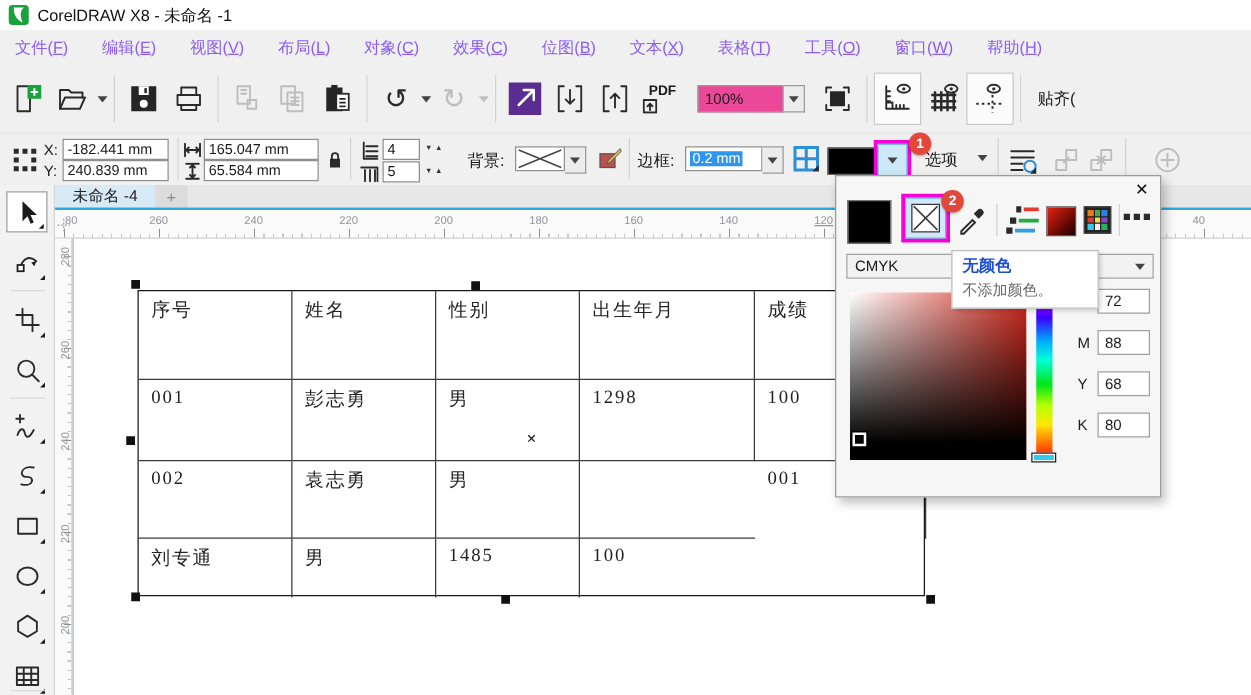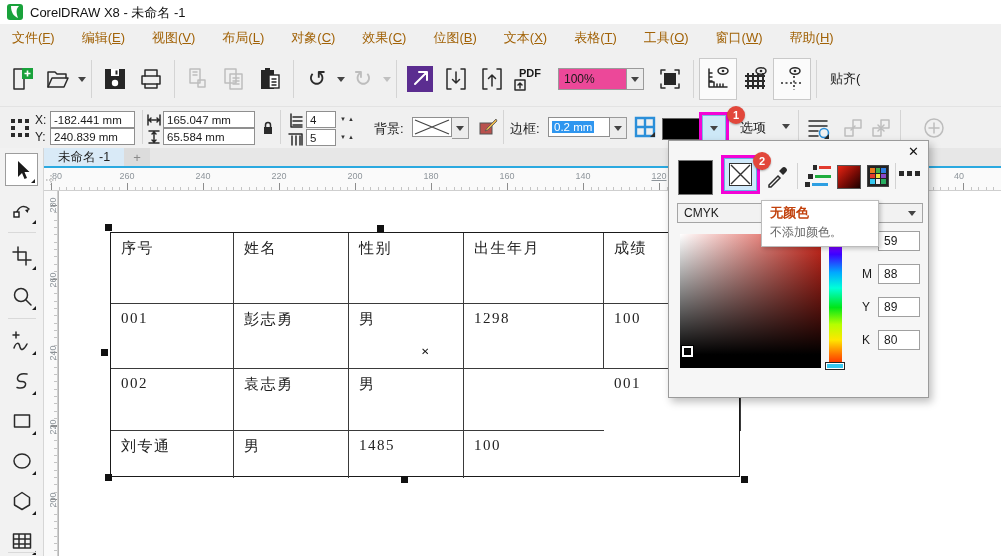--- a/index.html
+++ b/index.html
@@ -7,21 +7,21 @@
        font-family:"Liberation Sans","DejaVu Sans",sans-serif;font-size:13px;color:#1a1a1a;}
   .abs{position:absolute;}
   
   #titlebar{left:0;top:0;width:1001px;height:24px;background:#fff;}
   #logo{left:7px;top:4px;width:16px;height:16px;background:#19a23b;border-radius:3px;}
   #logo svg{display:block}
   #title{left:30px;top:4px;font-size:13px;color:#111;}
   
   #menubar{left:0;top:24px;width:1001px;height:28px;background:#f0f0f0;display:flex;align-items:center;
            padding-left:12px;gap:27px;box-sizing:border-box;}
-  .mi{white-space:nowrap;font-size:13px;color:#a16207;cursor:default;}
+  .mi{white-space:nowrap;font-size:13px;color:#8b5cf6;cursor:default;}
   
   #toolbar{left:0;top:52px;width:1001px;height:55px;background:#f0f0f0;border-bottom:1px solid #e3e3e3;
            display:flex;align-items:center;box-sizing:border-box;padding-left:4px;}
   .tbi{width:36px;height:40px;display:flex;align-items:center;justify-content:center;flex:0 0 auto;}
   .sep{width:1px;height:38px;background:#d4d4d4;margin:0 5px;flex:0 0 auto;}
   .dd{width:0;height:0;border-left:4px solid transparent;border-right:4px solid transparent;border-top:5px solid #444;margin-left:2px;}
   .ddg{border-top-color:#c0c0c0;}
   .glyph{font-size:22px;line-height:22px;color:#2a2a2a;}
   .gray{color:#bdbdbd;}
   .combo{height:20px;background:#ec4899;border:1px solid #9a9a9a;display:flex;align-items:center;font-size:12px;}
@@ -100,21 +100,21 @@
   #satmark{position:absolute;left:2px;top:112px;width:7px;height:7px;border:2px solid #fff;box-shadow:0 0 0 1px #000,inset 0 0 0 1px #000;}
   #huestrip{position:absolute;left:160px;top:95px;width:13px;height:130px;
      background:linear-gradient(to bottom,#d400ff 0%,#3c00ff 14%,#00a8ff 28%,#00ffd9 40%,#00e619 55%,#b4ff00 68%,#ffe600 80%,#ff7300 91%,#ff1e00 100%);}
   #huehandle{position:absolute;left:156px;top:221px;width:20px;height:8px;background:#fff;border:1px solid #222;box-sizing:border-box;padding:1px;}
   #huehandle div{width:100%;height:100%;background:#35c8f0;}
   .cmyrow{position:absolute;left:193px;font-size:12px;}
   .cmyfield{position:absolute;left:209px;width:42px;height:20px;background:#fff;border:1px solid #a0a0a0;
             font-size:12px;display:flex;align-items:center;padding-left:5px;box-sizing:border-box;}
   #tooltip{position:absolute;left:92px;top:59px;width:100px;background:#fff;border:1px solid #bcbcbc;
            box-shadow:2px 2px 4px rgba(0,0,0,.2);padding:3px 8px 5px 8px;z-index:60;}
-  #tooltip .tt1{font-size:13px;font-weight:bold;color:#c2410c;}
+  #tooltip .tt1{font-size:13px;font-weight:bold;color:#1d4ed8;}
   #tooltip .tt2{font-size:12px;color:#666;margin-top:2px;white-space:nowrap;}
   .ic{stroke:#2a2a2a;fill:none;stroke-width:1.5;stroke-linecap:round;stroke-linejoin:round;}
   .icg{stroke:#bdbdbd;fill:none;stroke-width:1.5;stroke-linecap:round;stroke-linejoin:round;}
 </style>
 </head>
 <body>
 
 <div id="app">
 
   <div id="titlebar" class="abs">
@@ -359,21 +359,21 @@
       </svg>
     <div class="pseplong" style="left:900px;"></div>
     <svg class="abs" style="left:922px;top:9px;" width="24" height="24" viewBox="0 0 24 24">
         <circle class="icg" cx="12" cy="12" r="9"></circle>
         <path class="icg" d="M12 7 v10 M7 12 h10"></path>
       </svg>
   </div>
   <div class="badge abs" style="left:727px;top:106px;">1</div>
 
   <div id="tabbar" class="abs">
-    <div id="doctab">未命名 -1</div>
+    <div id="doctab">未命名 -4</div>
     <div id="newtab">+</div>
   </div>
   <div id="blueline" class="abs"></div>
 
   <div id="hruler" class="abs">
     <span class="hlabel" style="left:13px;">80</span>
     <span class="hlabel" style="left:83px;">260</span>
     <span class="hlabel" style="left:159px;">240</span>
     <span class="hlabel" style="left:235px;">220</span>
     <span class="hlabel" style="left:311px;">200</span>
@@ -548,25 +548,25 @@
         <span class="dd"></span>
     </div>
     <div id="satsq">
       <div id="satmark"></div>
     </div>
     <div id="huestrip"></div>
     <div id="huehandle">
         <div></div>
       </div>
     <span class="cmyrow" style="top:93px;">C</span>
-    <div class="cmyfield" style="top:90px;">59</div>
+    <div class="cmyfield" style="top:90px;">72</div>
     <span class="cmyrow" style="top:126px;">M</span>
     <div class="cmyfield" style="top:123px;">88</div>
     <span class="cmyrow" style="top:159px;">Y</span>
-    <div class="cmyfield" style="top:156px;">89</div>
+    <div class="cmyfield" style="top:156px;">68</div>
     <span class="cmyrow" style="top:192px;">K</span>
     <div class="cmyfield" style="top:189px;">80</div>
     <div id="tooltip">
       <div class="tt1">无颜色</div>
       <div class="tt2">不添加颜色。</div>
     </div>
   </div>
   <div class="badge abs" style="left:753px;top:152px;">2</div>
 
 </div>

